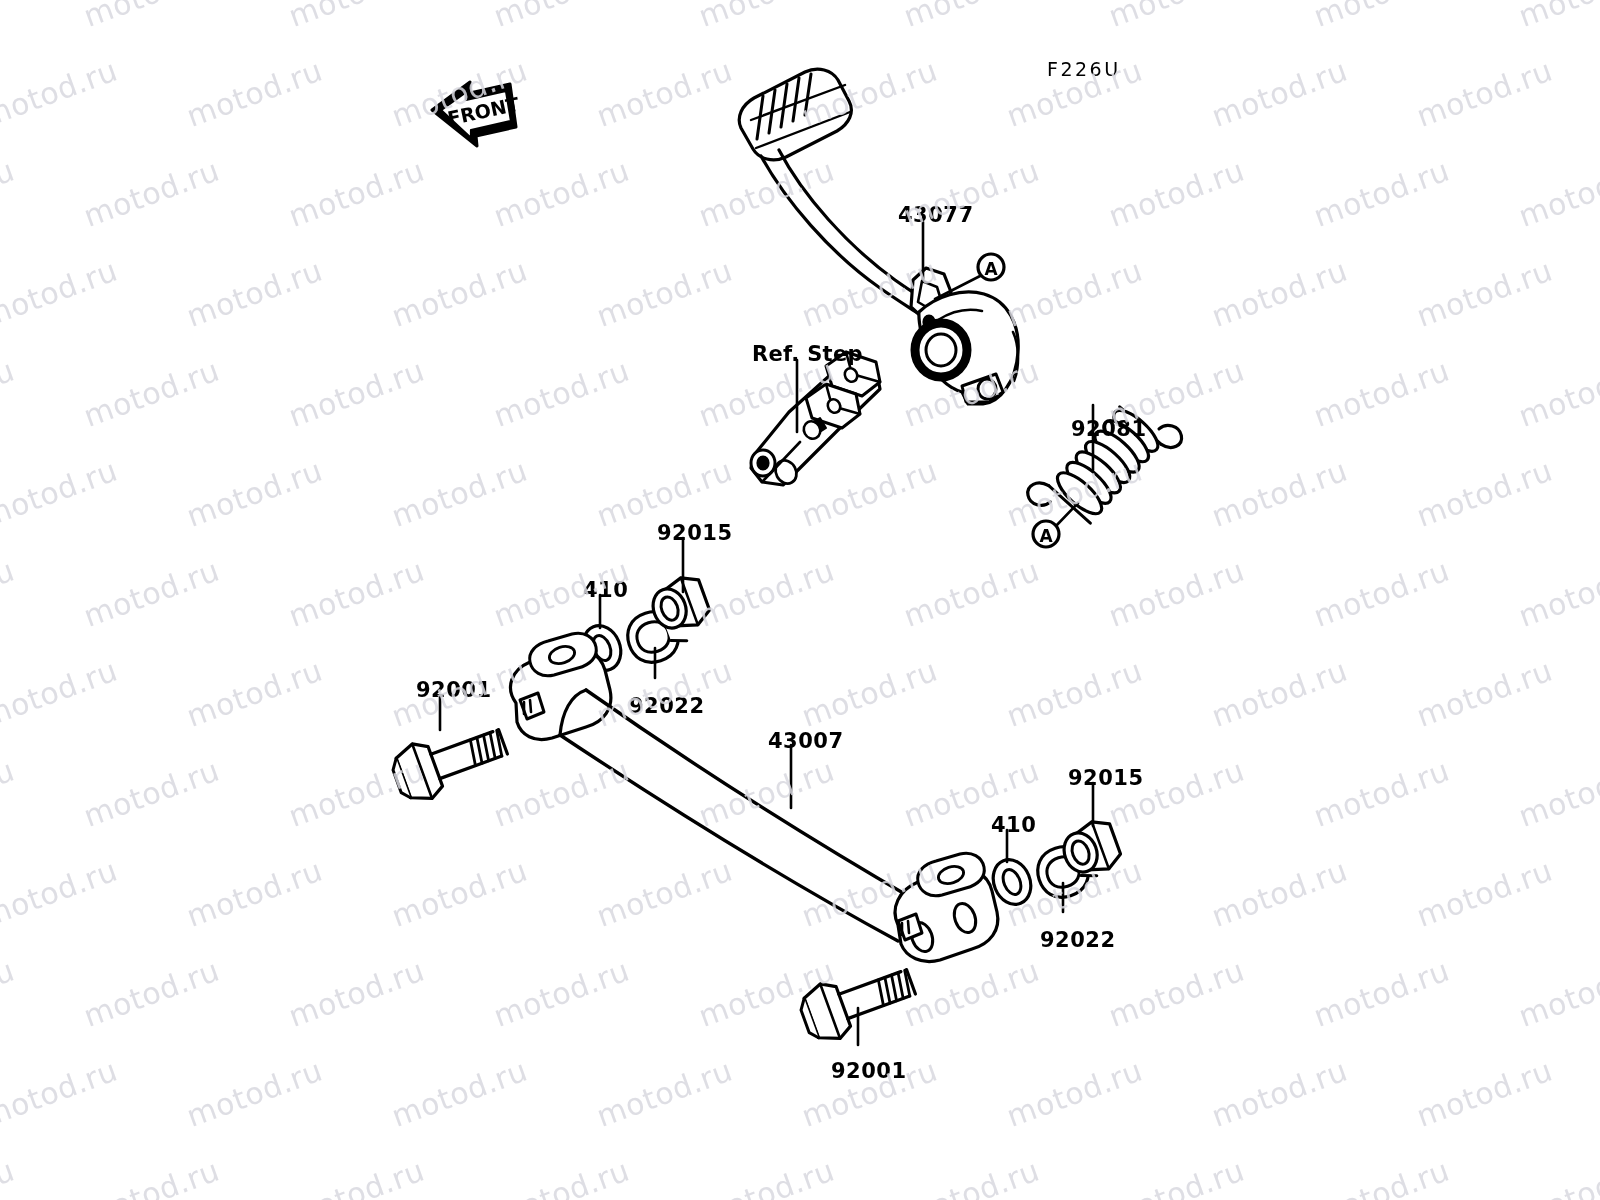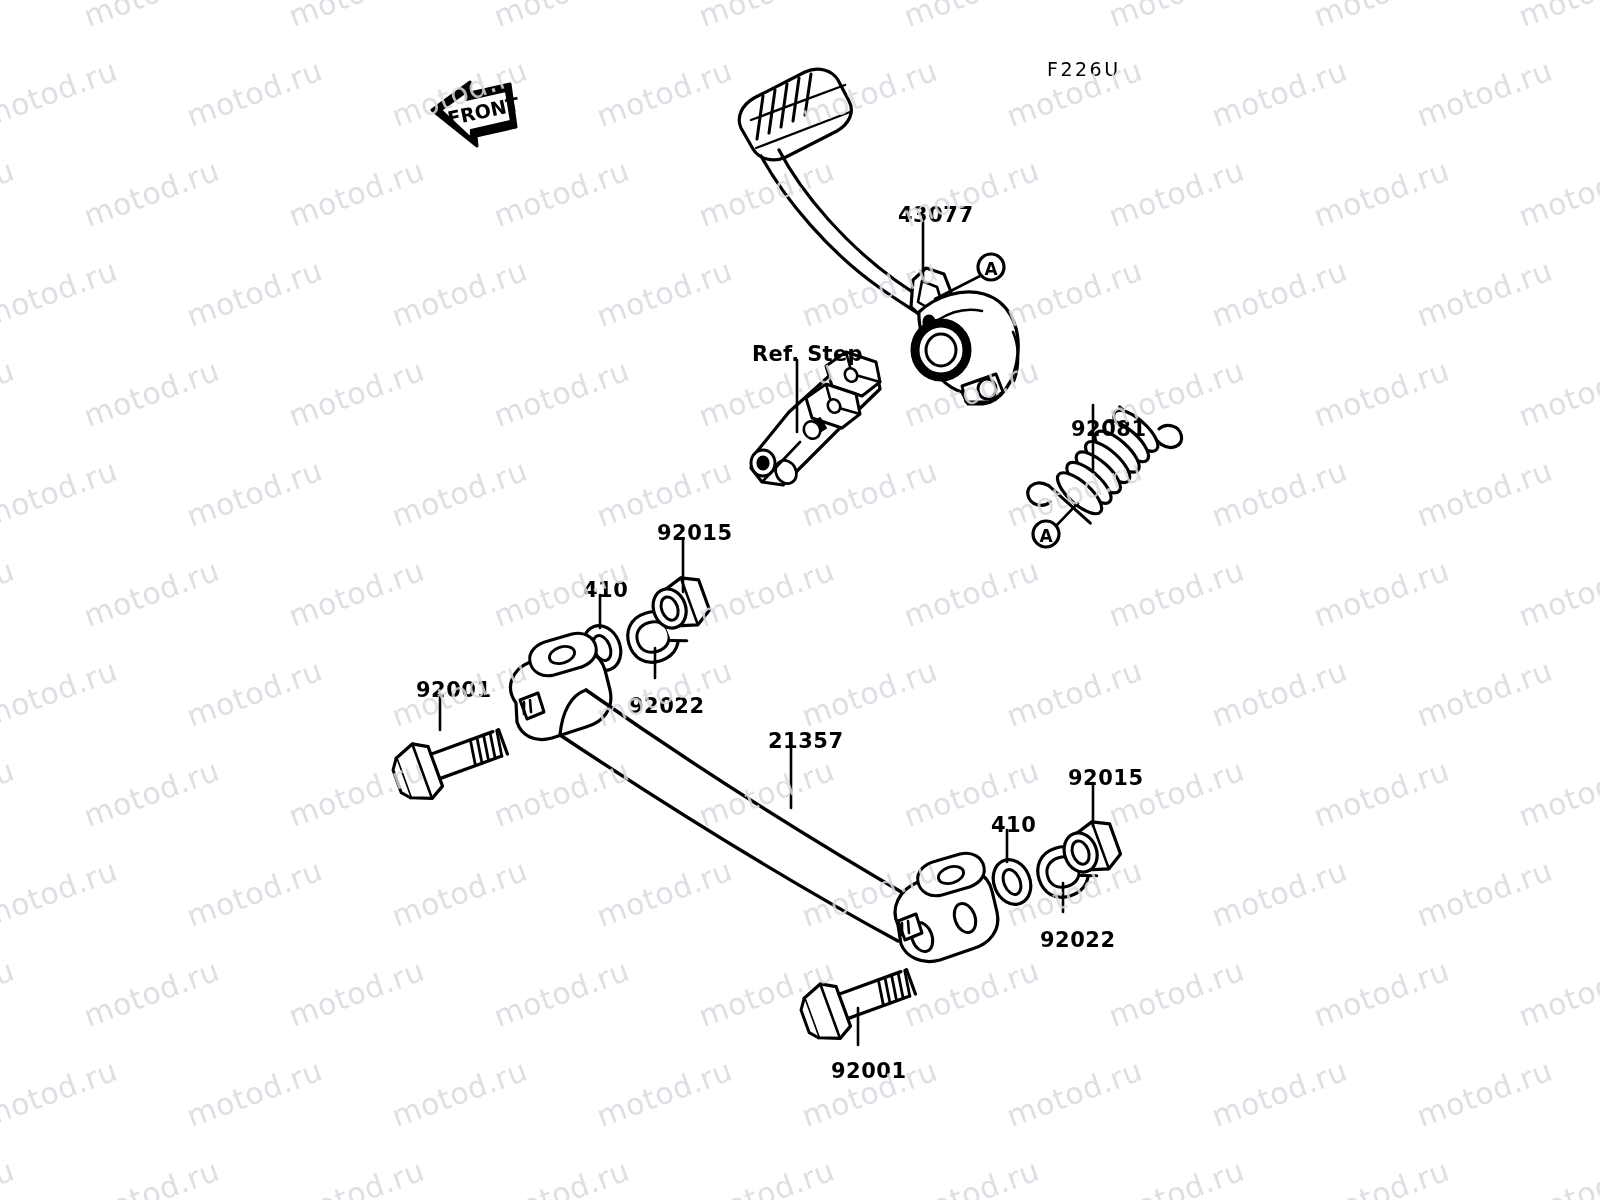--- a/index.html
+++ b/index.html
@@ -315,21 +315,21 @@
   <div class="lbl part" style="left:1071px; top:388px;margin-top:29px;">92081</div>
 
   <div class="lbl part" style="left:657px; top:521px;">92015</div>
 
   <div class="lbl part" style="left:583px; top:578px;">410</div>
 
   <div class="lbl part" style="left:629px; top:694px;">92022</div>
 
   <div class="lbl part" style="left:416px; top:678px;">92001</div>
 
-  <div class="lbl part" style="left:768px; top:729px;">21357</div>
+  <div class="lbl part" style="left:768px; top:729px;">43007</div>
 
   <div class="lbl part" style="left:991px; top:813px;">410</div>
 
   <div class="lbl part" style="left:1068px; top:766px;">92015</div>
 
   <div class="lbl part" style="left:1040px; top:928px;">92022</div>
 
   <div class="lbl part" style="left:831px; top:1059px;">92001</div>
 
   <div id="watermark-layer">

